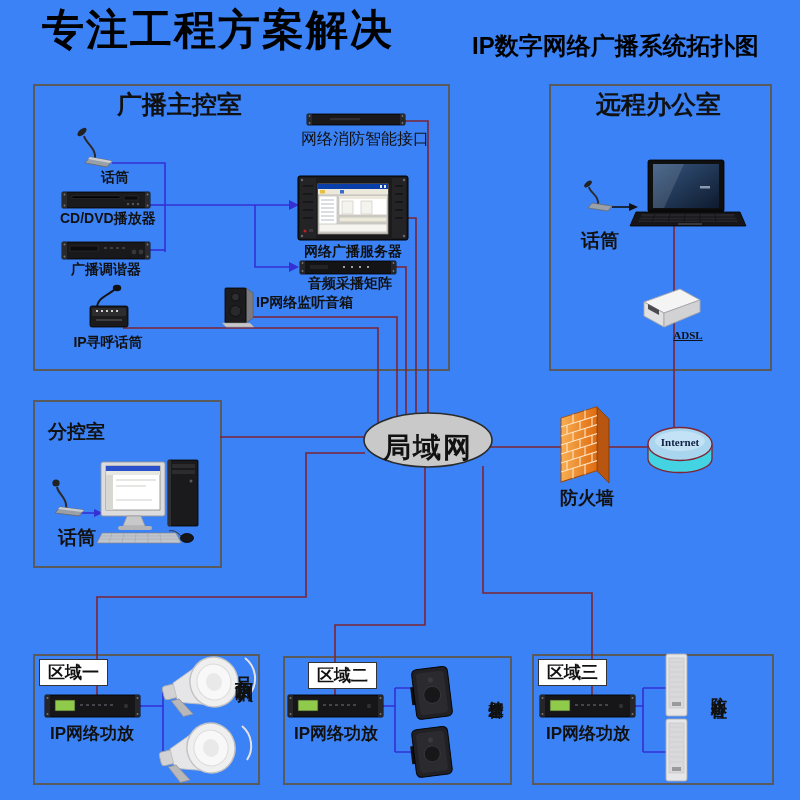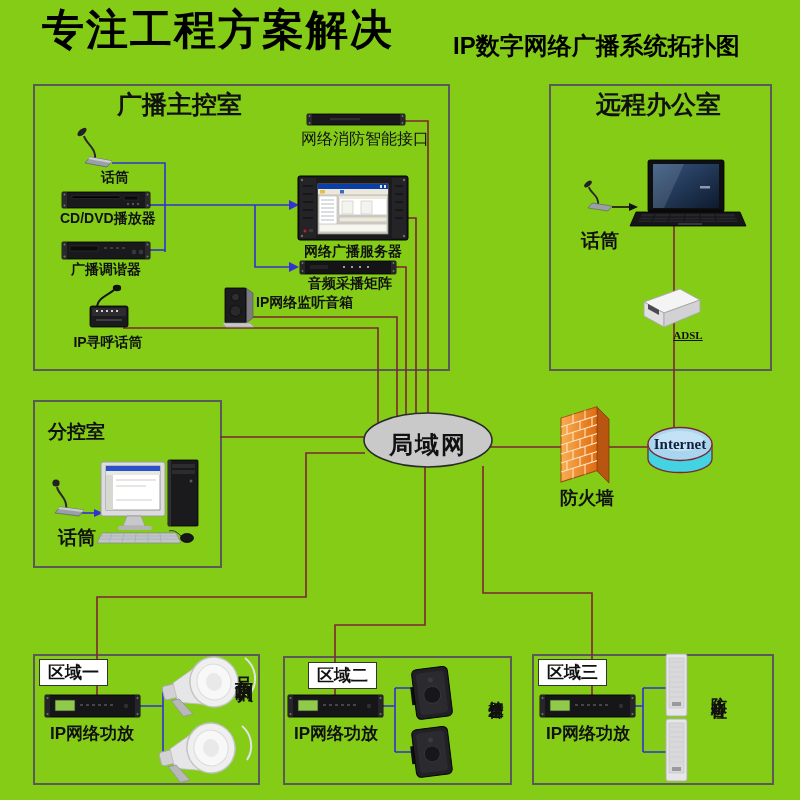--- a/index.html
+++ b/index.html
@@ -1,16 +1,16 @@
 <!DOCTYPE html>
 <html><head>
 <meta charset="utf-8">
 <style>
   html,body{margin:0;padding:0;background:#ffffff;}
-  .stage{position:relative;width:800px;height:800px;background:#84cc16;overflow:hidden;
+  .stage{position:relative;width:800px;height:800px;background:#3b82f6;overflow:hidden;
          font-family:"Liberation Sans","DejaVu Sans",sans-serif;color:#111;}
   .box{position:absolute;border:2px solid #5a5a5a;background:transparent;z-index:1;}
   .svglayer{position:absolute;left:0;top:0;z-index:2;}
   .lbl{position:absolute;z-index:3;white-space:nowrap;color:#111;}
   .center{text-align:center;}
   .big-title{font-size:42px;font-weight:900;letter-spacing:2px;color:#000;}
   .subtitle{font-size:24px;font-weight:800;color:#000;}
   .room-title{font-size:25px;font-weight:600;}
   .dev{font-size:14px;font-weight:600;}
   .dev-sm{font-size:16px;font-weight:400;}
@@ -439,43 +439,43 @@
         <line x1="670" y1="747" x2="683" y2="747"></line>
           <line x1="670" y1="752" x2="683" y2="752"></line>
         <line x1="670" y1="757" x2="683" y2="757"></line>
           <line x1="670" y1="762" x2="683" y2="762"></line>
       </g>
       <rect x="672" y="767" width="9" height="4" fill="#9a9a9e"></rect>
     </g>
   </svg>
 
   <div class="lbl big-title" style="left:42px;top:2px;">专注工程方案解决</div>
-  <div class="lbl subtitle" style="left:453px;top:30px;">IP数字网络广播系统拓扑图</div>
+  <div class="lbl subtitle" style="left:472px;top:30px;">IP数字网络广播系统拓扑图</div>
 
   <div class="lbl room-title" style="left:117px;top:88px;">广播主控室</div>
   <div class="lbl room-title center" style="left:549px;top:88px;width:219px;text-align:center;">远程办公室</div>
 
   <div class="lbl dev center" style="left:89px;top:169px;width:52px;">话筒</div>
   <div class="lbl dev center" style="left:60px;top:210px;width:92px;">CD/DVD播放器</div>
   <div class="lbl dev center" style="left:60px;top:261px;width:92px;">广播调谐器</div>
   <div class="lbl dev center" style="left:52px;top:334px;width:112px;">IP寻呼话筒</div>
   <div class="lbl dev-sm center" style="left:301px;top:129px;width:110px;">网络消防智能接口</div>
   <div class="lbl dev center" style="left:303px;top:243px;width:100px;">网络广播服务器</div>
   <div class="lbl dev center" style="left:302px;top:275px;width:96px;">音频采播矩阵</div>
   <div class="lbl dev" style="left:256px;top:294px;">IP网络监听音箱</div>
 
   <div class="lbl mic-big center" style="left:578px;top:228px;width:44px;">话筒</div>
   <div class="lbl serif center" style="left:658px;top:329px;width:60px;font-size:11px;font-weight:600;text-decoration:underline;">ADSL</div>
 
   <div class="lbl" style="left:48px;top:419px;font-size:19px;font-weight:600;">分控室</div>
   <div class="lbl mic-big center" style="left:54px;top:525px;width:46px;">话筒</div>
 
-  <div class="lbl center" style="left:364px;top:429px;width:128px;font-size:24px;font-weight:600;letter-spacing:2px;">局域网</div>
+  <div class="lbl center" style="left:364px;top:429px;width:128px;font-size:28px;font-weight:600;letter-spacing:2px;">局域网</div>
   <div class="lbl center" style="left:554px;top:486px;width:66px;font-size:18px;font-weight:600;">防火墙</div>
-  <div class="lbl serif center" style="left:652px;top:436px;width:56px;font-size:15px;font-weight:700;color:#102040;">Internet</div>
+  <div class="lbl serif center" style="left:652px;top:436px;width:56px;font-size:11px;font-weight:700;color:#102040;">Internet</div>
 
   <div class="lbl zone-name" style="left:39px;top:659px;">区域一</div>
   <div class="lbl zone-name" style="left:289px;top:662px;margin-left:19px;">区域二</div>
   <div class="lbl zone-name" style="left:538px;top:659px;">区域三</div>
 
   <div class="lbl amp-lbl center" style="left:42px;top:722px;width:100px;">IP网络功放</div>
   <div class="lbl amp-lbl center" style="left:286px;top:722px;width:100px;">IP网络功放</div>
   <div class="lbl amp-lbl center" style="left:538px;top:722px;width:100px;">IP网络功放</div>
 
   <div class="lbl vert" style="left:232px;top:662px;font-size:18px;letter-spacing:3px;">号角喇叭</div>

